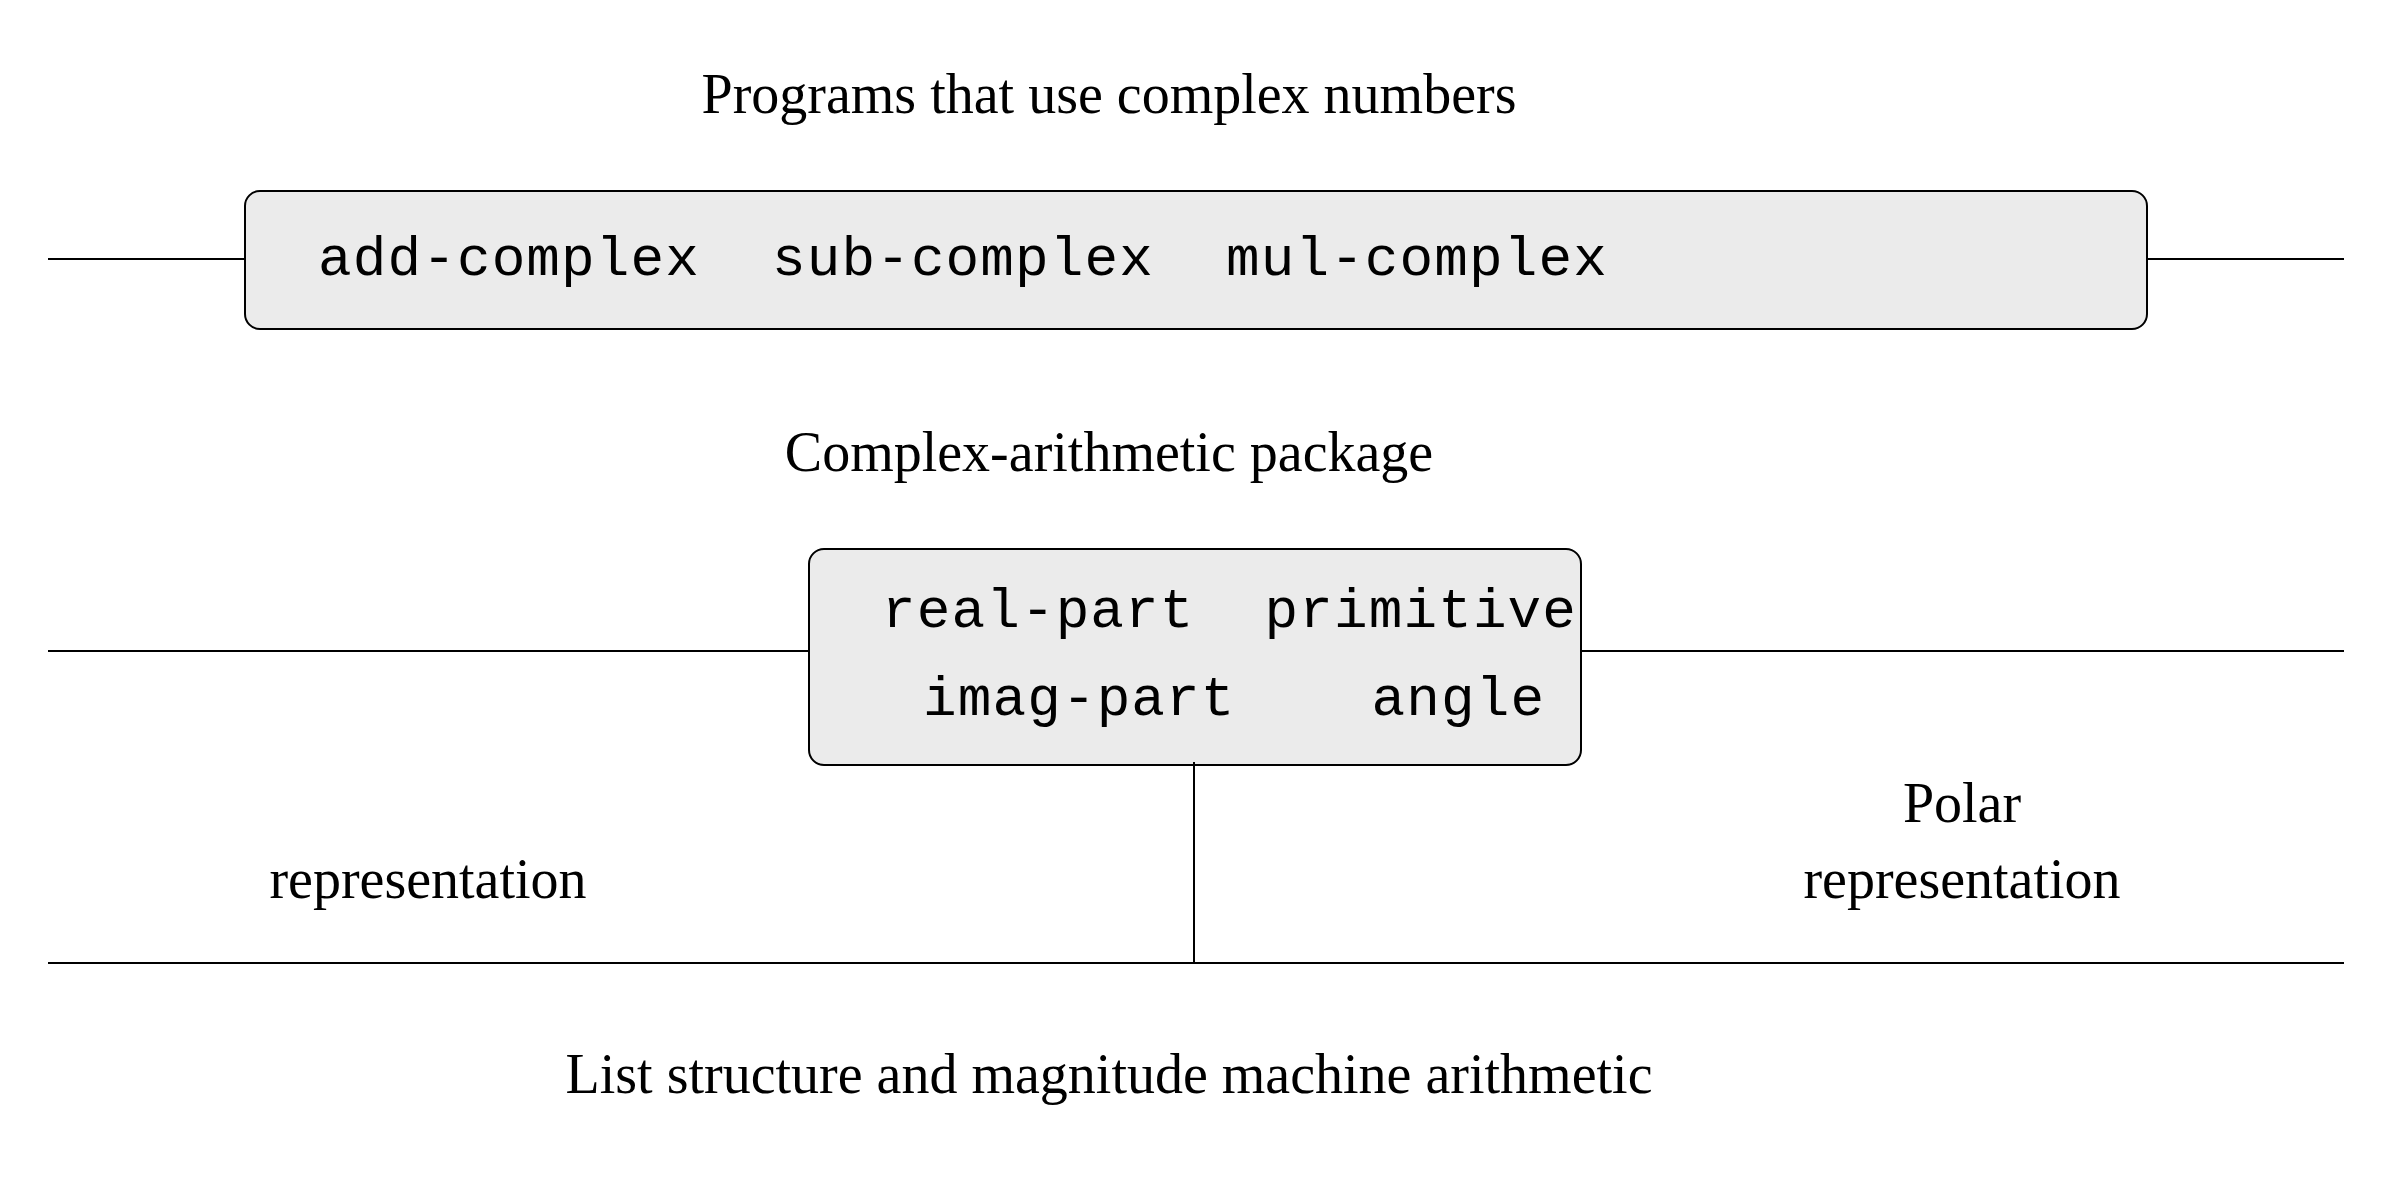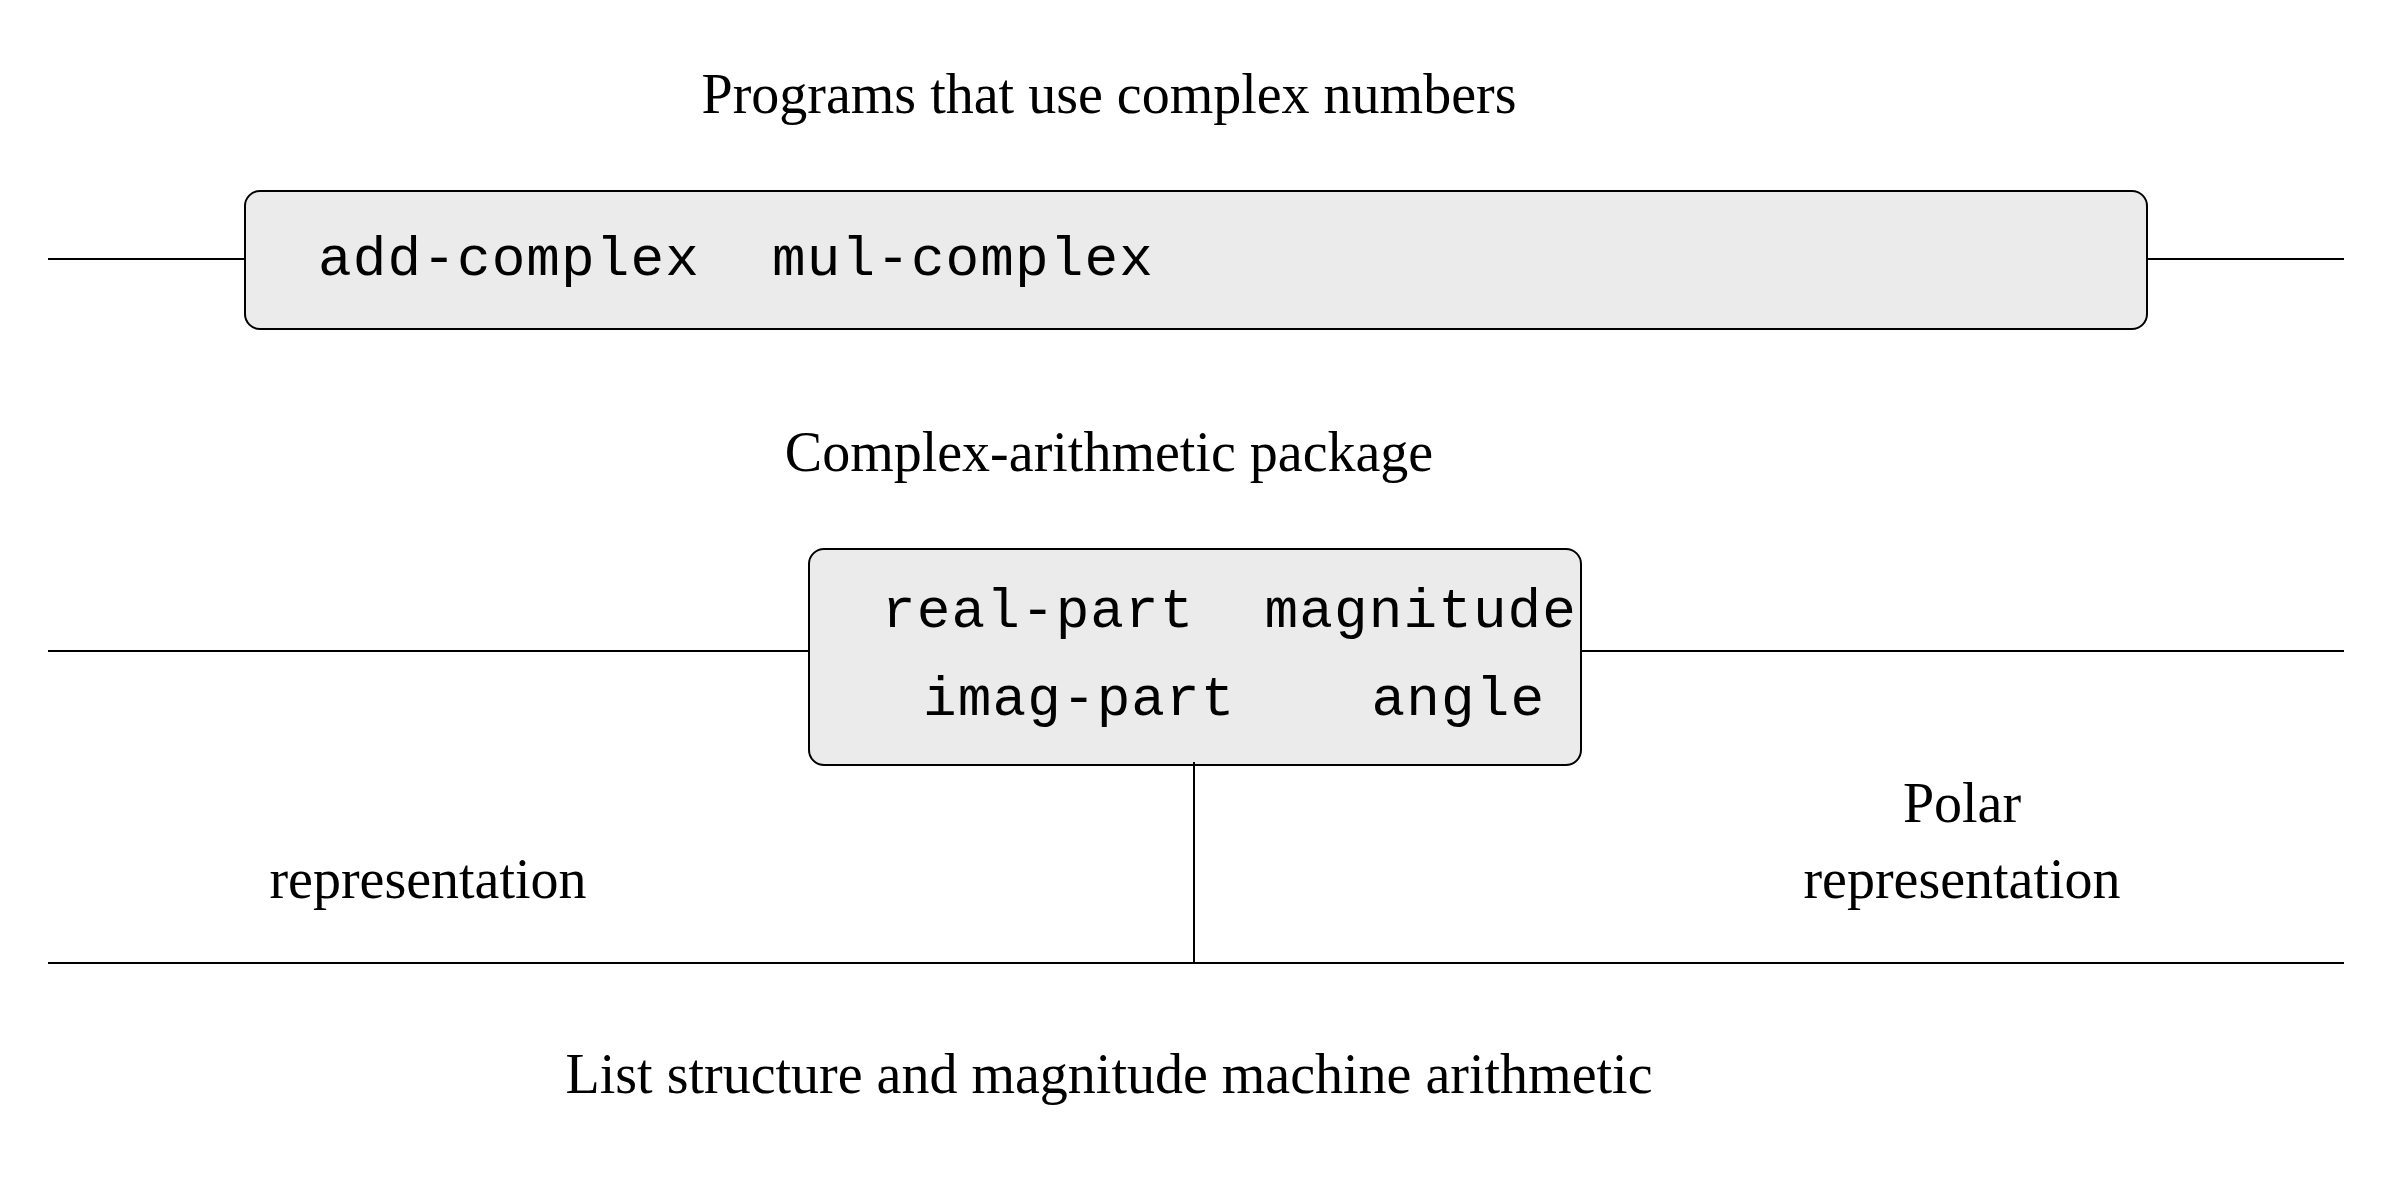--- a/index.html
+++ b/index.html
@@ -59,33 +59,34 @@
 <div class="container">
 
   <div class="label" style="left:0; right:0; top:62px; text-align:center;">Programs that use complex numbers</div>
 
   <div class="hline" style="left:48px; width:196px; top:258px;"></div>
   <div class="hline" style="left:2148px; width:196px; top:258px;"></div>
 
   <div class="box" style="left:244px; top:190px; width:1900px; height:136px;">
     <div class="mono-row" style="left:72px; top:36px;">
       <span>add-complex</span>
+      <span>sub-complex</span>
       <span>mul-complex</span>
     </div>
   </div>
 
   <div class="label" style="left:0; right:0; top:420px; text-align:center;">Complex-arithmetic package</div>
 
   <div class="hline" style="left:48px; width:760px; top:650px;"></div>
   <div class="hline" style="left:1580px; width:764px; top:650px;"></div>
 
   <div class="box" style="left:808px; top:548px; width:770px; height:214px;">
     <div class="mono-row mono-row-b" style="left:72px; top:30px;">
       <span>real-part</span>
-      <span>magnitude</span>
+      <span>primitive</span>
     </div>
     <div class="mono-row mono-row-b" style="left:72px; top:118px;margin-left:41px;">
       <span>imag-part</span>
       <span style="margin-left:66px;">angle</span>
     </div>
   </div>
 
   <div class="vline" style="left:1193px; top:762px; height:200px;"></div>
 
   <div class="label multi" style="left:48px; width:760px; top:766px; text-align:center;">

